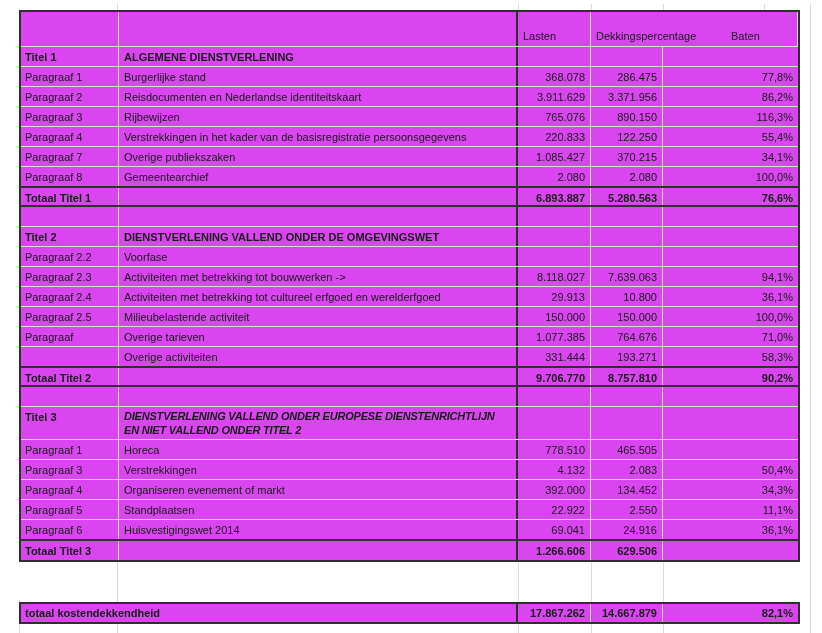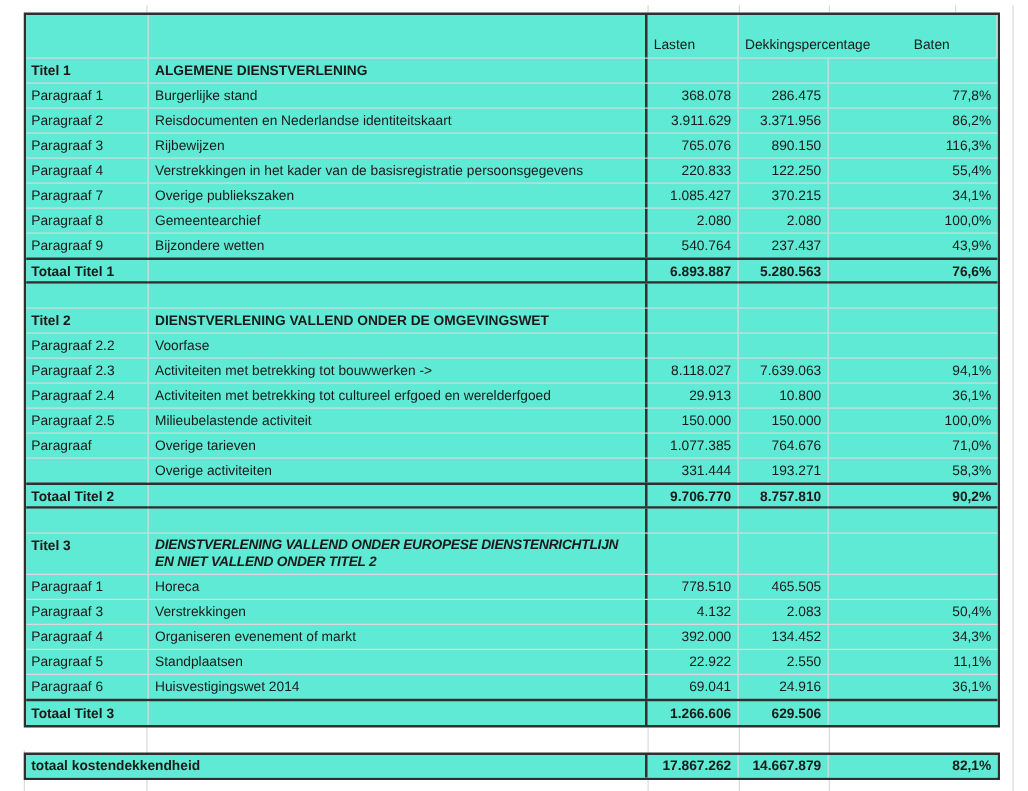--- a/index.html
+++ b/index.html
@@ -6,21 +6,21 @@
   .sheet{
     position:relative;width:822px;height:633px;background:#ffffff;overflow:hidden;
     font-family:"Liberation Sans",sans-serif;font-size:11px;color:#1a1a1a;
   }
   
   .vline{position:absolute;width:1px;background:#dcdcdc;z-index:1;}
   
   .block{position:absolute;left:19px;width:781px;background:#ffffff;border:2px solid #2f2f2f;z-index:2;box-sizing:border-box;}
   .block-main{top:10px;}
   .block-grand{top:602px;height:22px;}
-  .row{display:flex;height:20px;border-bottom:1px solid #dadada;box-sizing:border-box;background:#5eead4;}
+  .row{display:flex;height:20px;border-bottom:1px solid #dadada;box-sizing:border-box;background:#d946ef;}
   .row:last-child{border-bottom:none;}
   .c{box-sizing:border-box;padding-top:4px;line-height:12px;overflow:hidden;white-space:nowrap;}
   .c1{width:98px;border-right:1px solid #dadada;padding-left:4px;padding-right:2px;}
   .c2{width:399px;border-right:2px solid #2f2f2f;padding-left:5px;padding-right:4px;}
   .c3{width:73px;border-right:1px solid #dadada;}
   .c4{width:72px;border-right:1px solid #dadada;}
   .c5{width:135px;}
   .num{text-align:right;padding-right:5px;padding-left:2px;}
   .bold{font-weight:bold;}
   
@@ -102,27 +102,20 @@
           <div class="c c4 num">370.215</div>
           <div class="c c5 num">34,1%</div>
         </div>
         <div class="row ">
           <div class="c c1">Paragraaf 8</div>
           <div class="c c2">Gemeentearchief</div>
           <div class="c c3 num">2.080</div>
           <div class="c c4 num">2.080</div>
           <div class="c c5 num">100,0%</div>
         </div>
-        <div class="row ">
-          <div class="c c1">Paragraaf 9</div>
-          <div class="c c2">Bijzondere wetten</div>
-          <div class="c c3 num">540.764</div>
-          <div class="c c4 num">237.437</div>
-          <div class="c c5 num">43,9%</div>
-        </div>
         <div class="row row-total">
           <div class="c c1">Totaal Titel 1</div>
           <div class="c c2"></div>
           <div class="c c3 num">6.893.887</div>
           <div class="c c4 num">5.280.563</div>
           <div class="c c5 num">76,6%</div>
         </div>
         <div class="row ">
           <div class="c c1"></div>
           <div class="c c2"></div>

